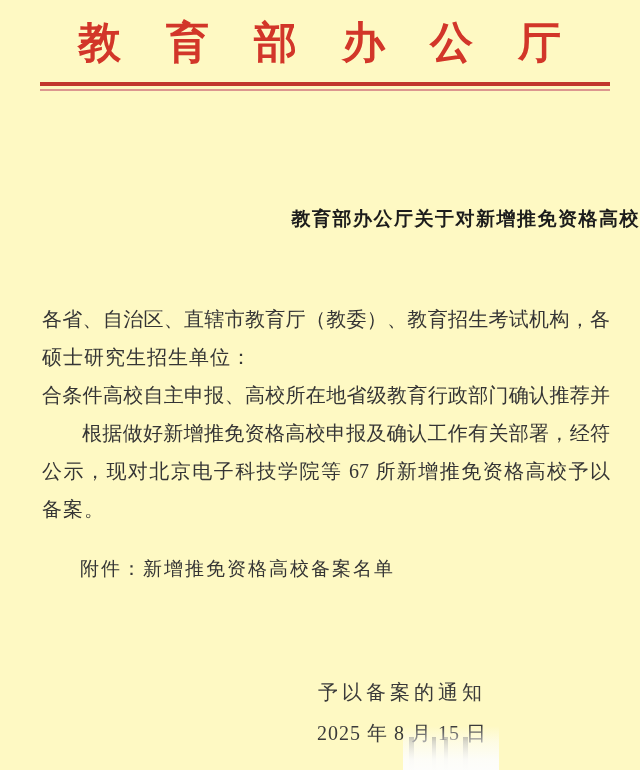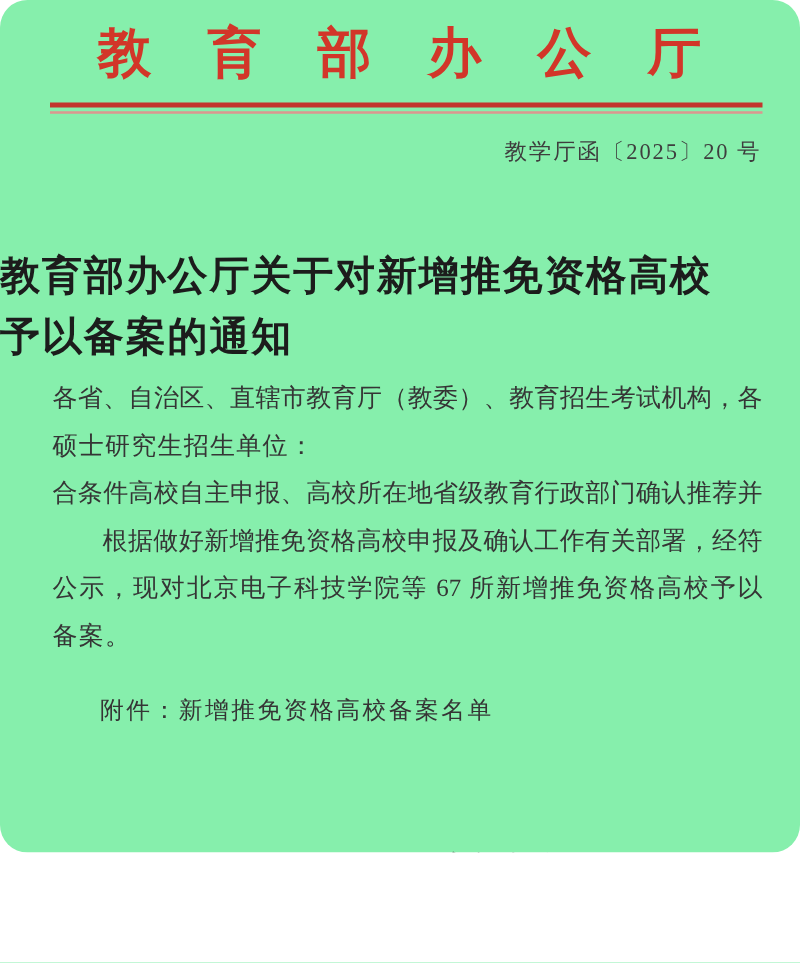--- a/index.html
+++ b/index.html
@@ -3,26 +3,25 @@
 <meta charset="utf-8">
 <style>
   html, body {
     margin: 0;
     padding: 0;
     background: #ffffff;
   }
   .page {
     position: relative;
     width: 640px;
-    height: 682px;
+    height: 770px;
     margin: 0 auto;
-    background: #86efac;
+    background: #fef9c3;
     overflow: hidden;
     font-family: "Liberation Serif", "DejaVu Serif", serif;
-    border-radius: 22px;
   }
 
   
   .agency-title {
     position: absolute;
     top: 14px;
     left: 0;
     right: 0;
     text-align: center;
     font-size: 43px;
@@ -55,25 +54,26 @@
     letter-spacing: 1.5px;
     white-space: nowrap;
   }
 
   
   .notice-title {
     position: absolute;
     top: 196px;
     left: 0;
     right: 0;
-    text-align: left;
-    font-size: 32px;
+    text-align: right;
+    font-size: 19px;
     font-weight: 700;
     color: #1c1c1c;
     letter-spacing: 1.5px;
+    font-family: Liberation Mono, monospace;
   }
   .notice-title .t-line {
     height: 49px;
     line-height: 49px;
   }
 
   
   .content {
     position: absolute;
     top: 300px;
@@ -167,40 +167,38 @@
 </head>
 <body>
 
 <div class="page">
 
   <div class="agency-title">教　育　部　办　公　厅</div>
 
   <div class="rule rule-thick" style="position:absolute; top:82px;"></div>
   <div class="rule rule-thin" style="position:absolute; top:89px;"></div>
 
-  <div class="doc-number">教学厅函〔2025〕20 号</div>
 
   <div class="notice-title">
     <div class="t-line">教育部办公厅关于对新增推免资格高校</div>
-    <div class="t-line">予以备案的通知</div>
   </div>
 
   <div class="content">
     <div class="line just">各省、自治区、直辖市教育厅（教委）、教育招生考试机构，各</div>
     <div class="line">硕士研究生招生单位：</div>
     <div class="line just">合条件高校自主申报、高校所在地省级教育行政部门确认推荐并</div>
     <div class="line just indent2">根据做好新增推免资格高校申报及确认工作有关部署，经符</div>
     <div class="line just">公示，现对北京电子科技学院等 67 所新增推免资格高校予以</div>
     <div class="line">备案。</div>
   </div>
 
   <div class="attachment">附件：新增推免资格高校备案名单</div>
 
   <div class="signoff">
-    <div class="signoff-agency">教育部办公厅</div>
+    <div class="signoff-agency">予以备案的通知</div>
     <div class="signoff-date">
       <span>2025 年 8 月 15 日</span>
       <span class="smear s1"></span>
       <span class="smear s2"></span>
       <span class="smear s3"></span>
       <span class="smear s4"></span>
       <span class="date-fade"></span>
     </div>
   </div>
 

